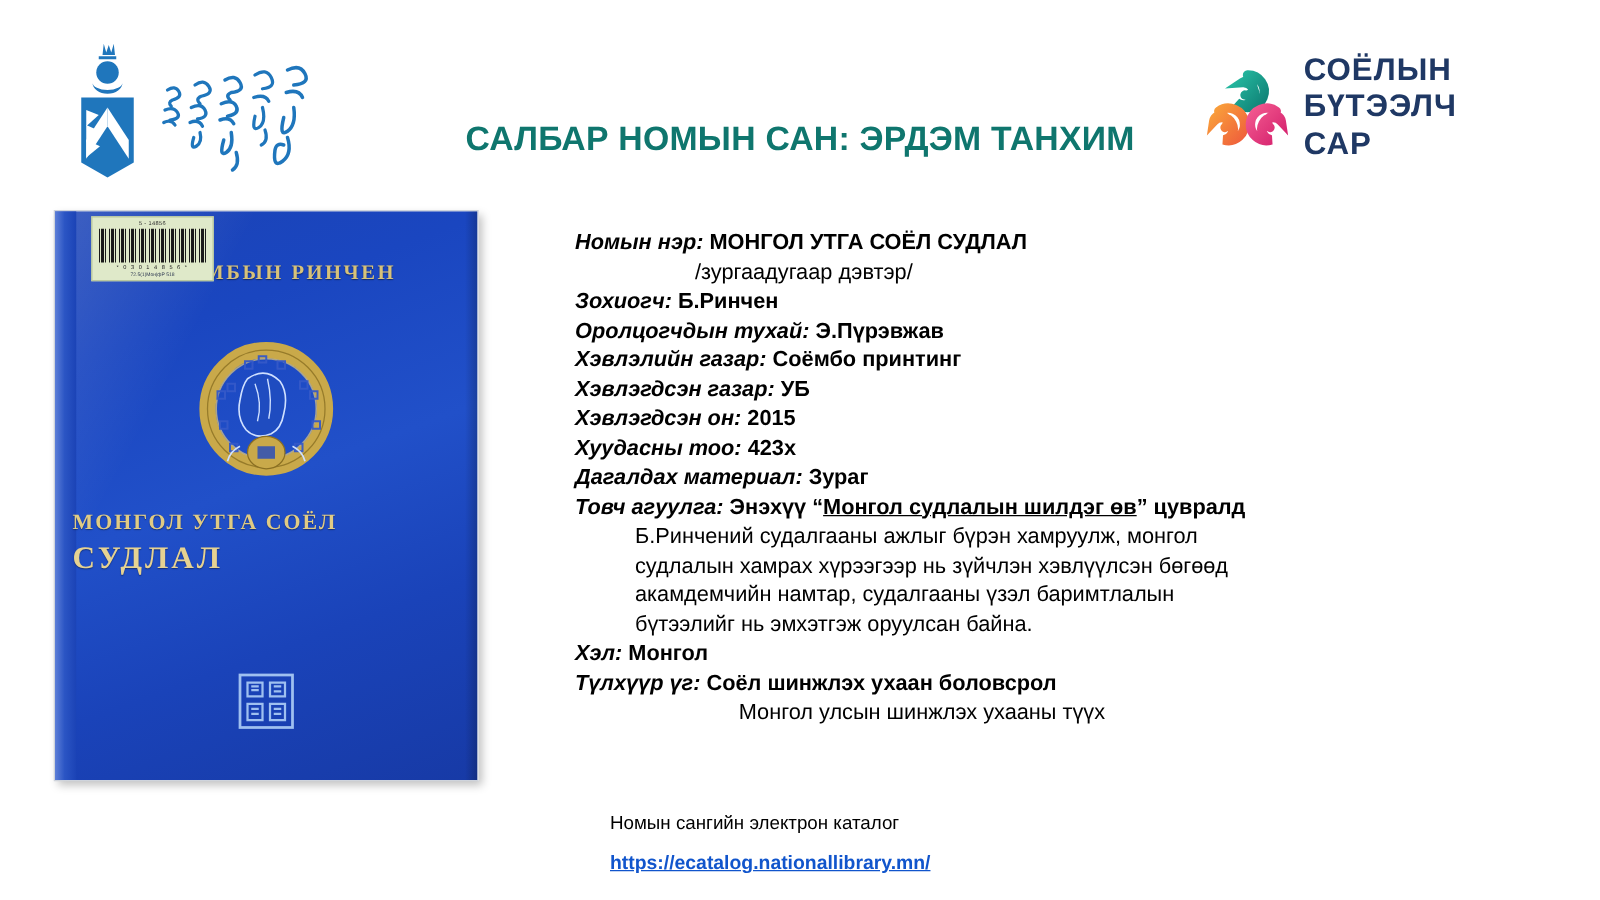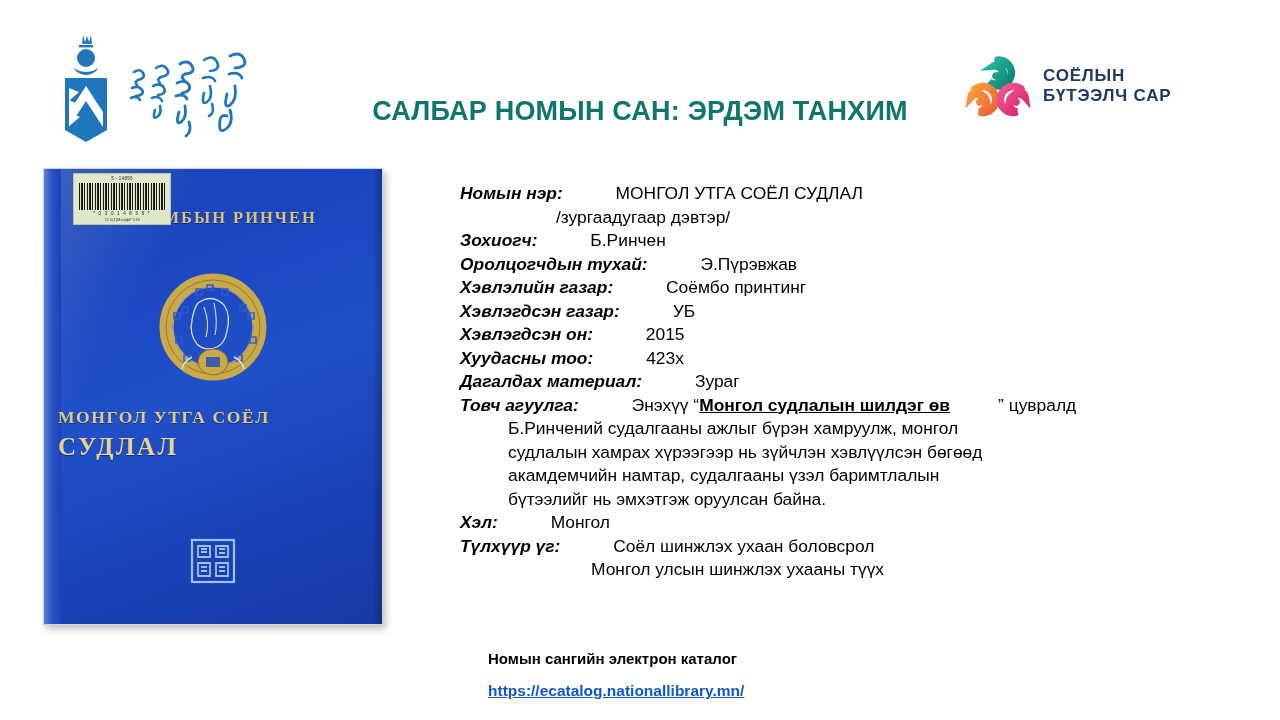--- a/index.html
+++ b/index.html
@@ -52,21 +52,21 @@
     display: flex;
     align-items: center;
     gap: 12px;
   }
   #campaign-mark { width: 66px; height: 66px; flex: 0 0 66px; }
   #campaign-text {
     display: flex;
     flex-direction: column;
     justify-content: center;
     color: #1f3864;
-    font-size: 17px;
+    font-size: 25px;
     font-weight: bold;
     line-height: 1.18;
     letter-spacing: 0.8px;
   }
 
   
   #book-cover {
     position: absolute;
     left: 43px;
     top: 168px;
@@ -200,21 +200,21 @@
     width: 600px;
     font-size: 17.4px;
     color: #000000;
     line-height: 23.5px;
   }
   .meta-row { white-space: nowrap; }
   .meta-label {
     font-weight: bold;
     font-style: italic;
   }
-  .meta-value { font-weight: normal; font-style: normal; margin-left: 48px; }
+  .meta-value { font-weight: bold; font-style: normal; }
   .meta-indent { padding-left: 96px; white-space: nowrap; }
 
   #summary-row { white-space: nowrap; }
   .summary-cont {
     padding-left: 48px;
     white-space: nowrap;
   }
   .series-name {
     font-weight: bold;
     text-decoration: underline;
@@ -225,21 +225,21 @@
 
   
   #footer {
     position: absolute;
     left: 488px;
     top: 650px;
     width: 420px;
   }
   #footer-caption {
     font-size: 15px;
-    font-weight: bold;
+    font-weight: normal;
     color: #000000;
     white-space: nowrap;
   }
   #footer-link {
     display: inline-block;
     margin-top: 15px;
     font-size: 15.5px;
     font-weight: bold;
     color: #1155cc;
     text-decoration: underline;

